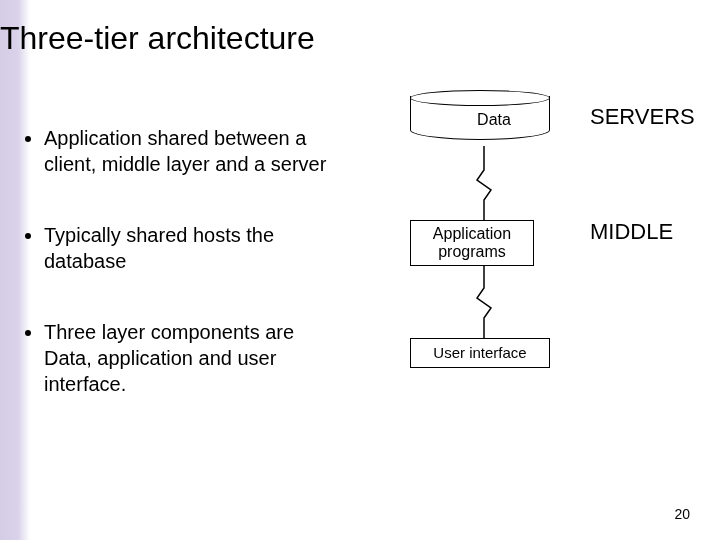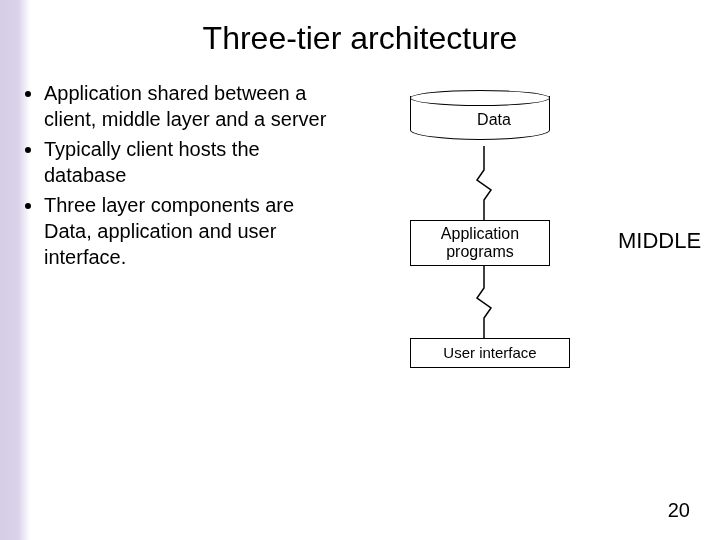--- a/index.html
+++ b/index.html
@@ -15,39 +15,39 @@
   .left-band {
     position: absolute;
     left: 0; top: 0;
     width: 30px; height: 540px;
     background: linear-gradient(to right, #d4cde5 0%, #d9d2ea 60%, #ffffff 100%);
   }
   .title {
     position: absolute;
     left: 0; right: 0;
     top: 20px;
-    text-align: center;
+    text-align: left;
     font-size: 32px;
     font-weight: 400;
     font-family: Arial, Helvetica, sans-serif;
   }
   .bullets {
     position: absolute;
     left: 20px;
     top: 80px;
     width: 320px;
     font-size: 20px;
     line-height: 1.3;
   }
   .bullets ul {
     list-style: disc;
     padding-left: 24px;
     margin: 0;
   }
-  .bullets li { margin-bottom: 4px; }
+  .bullets li { margin-bottom: 4px; margin-top: 45px; }
   .diagram {
     position: absolute;
     left: 380px;
     top: 80px;
     width: 340px;
     height: 320px;
   }
   .db {
     position: absolute;
     left: 30px;
@@ -87,55 +87,55 @@
     border: 1.5px solid #000;
     background: #fff;
     box-sizing: border-box;
     text-align: center;
     font-size: 16px;
     display: flex;
     align-items: center;
     justify-content: center;
     line-height: 1.15;
   }
-  .box.app { left: 30px; top: 140px; width: 140px; height: 46px; }
-  .box.ui  { left: 30px; top: 258px; width: 160px; height: 30px; font-size: 15px; }
+  .box.app { left: 30px; top: 140px; width: 124px; height: 46px; }
+  .box.ui  { left: 30px; top: 258px; width: 140px; height: 30px; font-size: 15px; }
   .conn {
     position: absolute;
     left: 95px;
     width: 18px;
   }
   .conn svg { display: block; }
   .tier-label {
     position: absolute;
     left: 210px;
     font-size: 22px;
     font-weight: 400;
   }
   .tier-servers { top: 24px; }
-  .tier-middle  { top: 148px; margin-left: 28px; }
+  .tier-middle  { top: 139px; }
   .tier-clients { top: 260px; }
   .page-num {
     position: absolute;
     right: 30px;
     bottom: 18px;
-    font-size: 20px;
+    font-size: 14px;
   }
 </style>
 </head>
 <body>
 
 <div class="left-band"></div>
 
 <div class="title">Three-tier architecture</div>
 
 <div class="bullets">
   <ul>
     <li>Application shared between a client, middle layer and a server</li>
-    <li>Typically client hosts the database</li>
+    <li>Typically shared hosts the database</li>
     <li>Three layer components are Data, application and user interface.</li>
   </ul>
 </div>
 
 <div class="diagram">
 
   <div class="db">
     <div class="cyl"></div>
     <div class="lid"></div>
     <div class="label">Data</div>
@@ -155,17 +155,18 @@
   <div class="conn" style="top:186px; height:72px;">
     <svg width="18" height="72">
       <path d="M9 0 L9 22 L2 32 L16 42 L9 52 L9 72" stroke="#000" stroke-width="1.5" fill="none"></path>
     </svg>
   </div>
 
   <div class="box ui">
     <span>User interface</span>
   </div>
 
+  <div class="tier-label tier-servers">SERVERS</div>
   <div class="tier-label tier-middle">MIDDLE</div>
 
 </div>
 
 <div class="page-num">20</div>
 
 </body></html>

